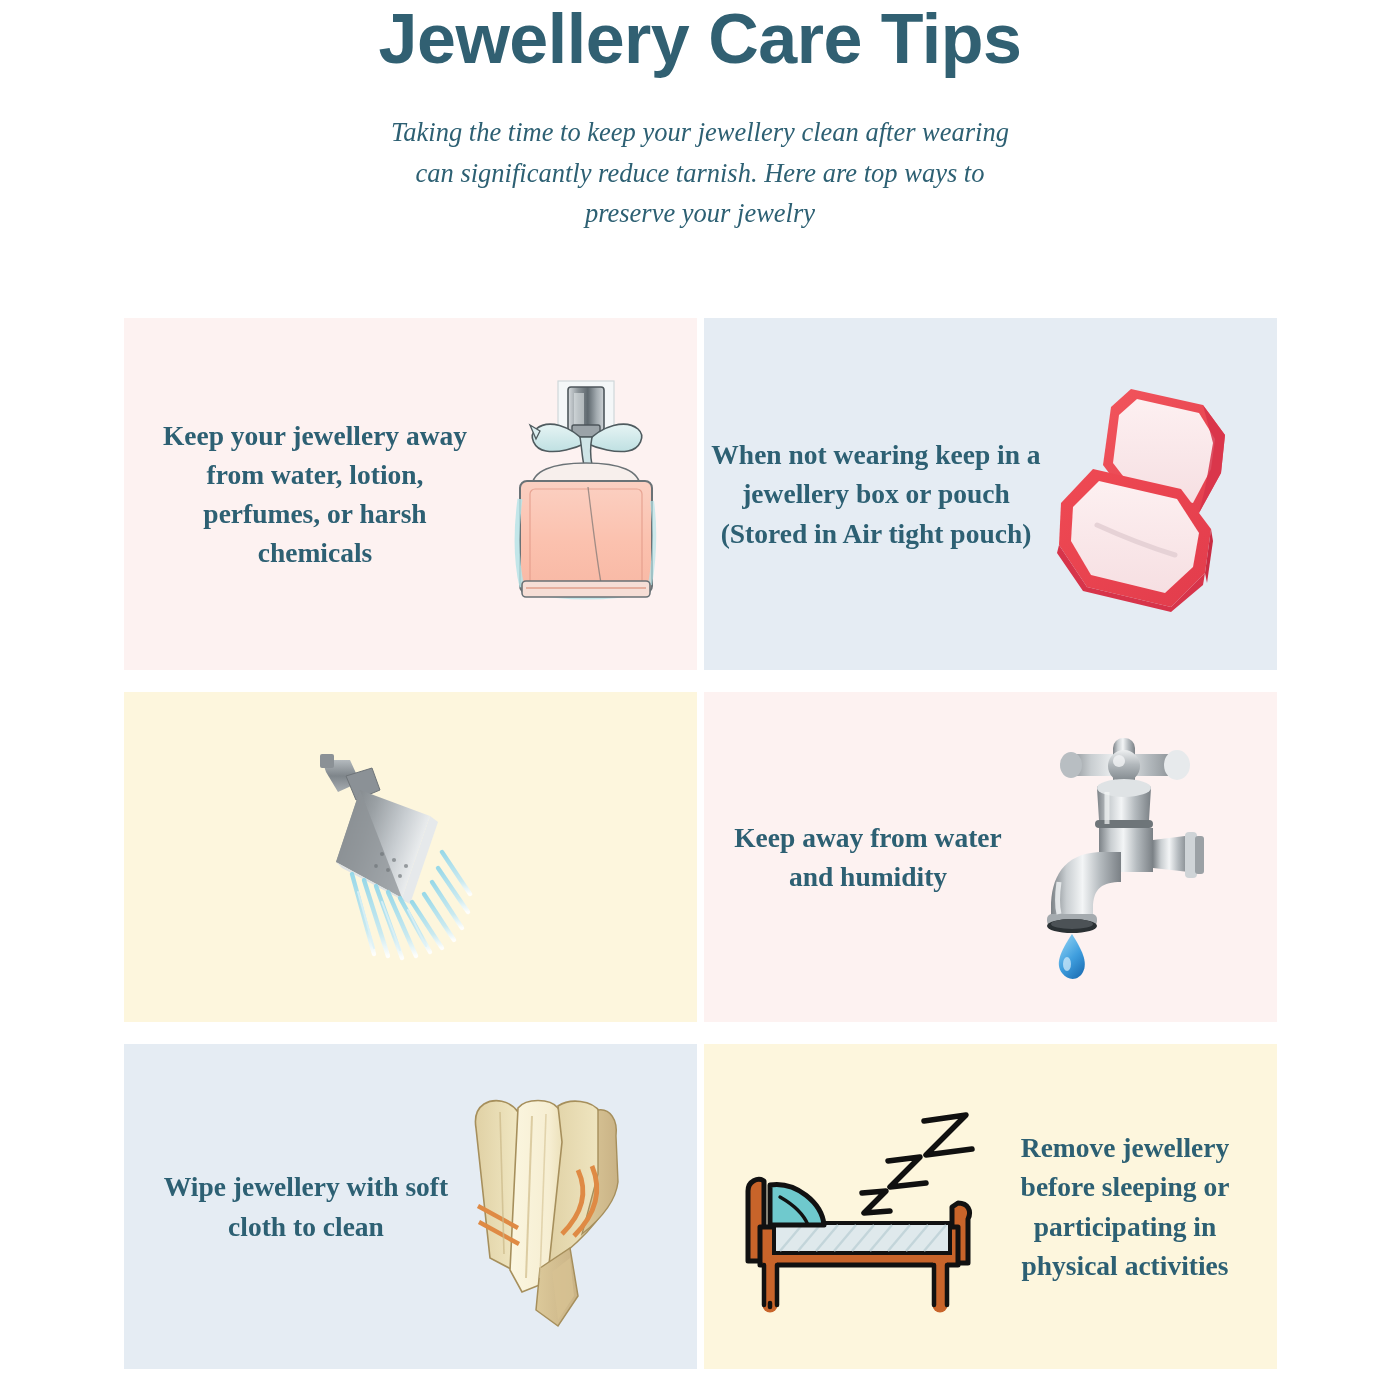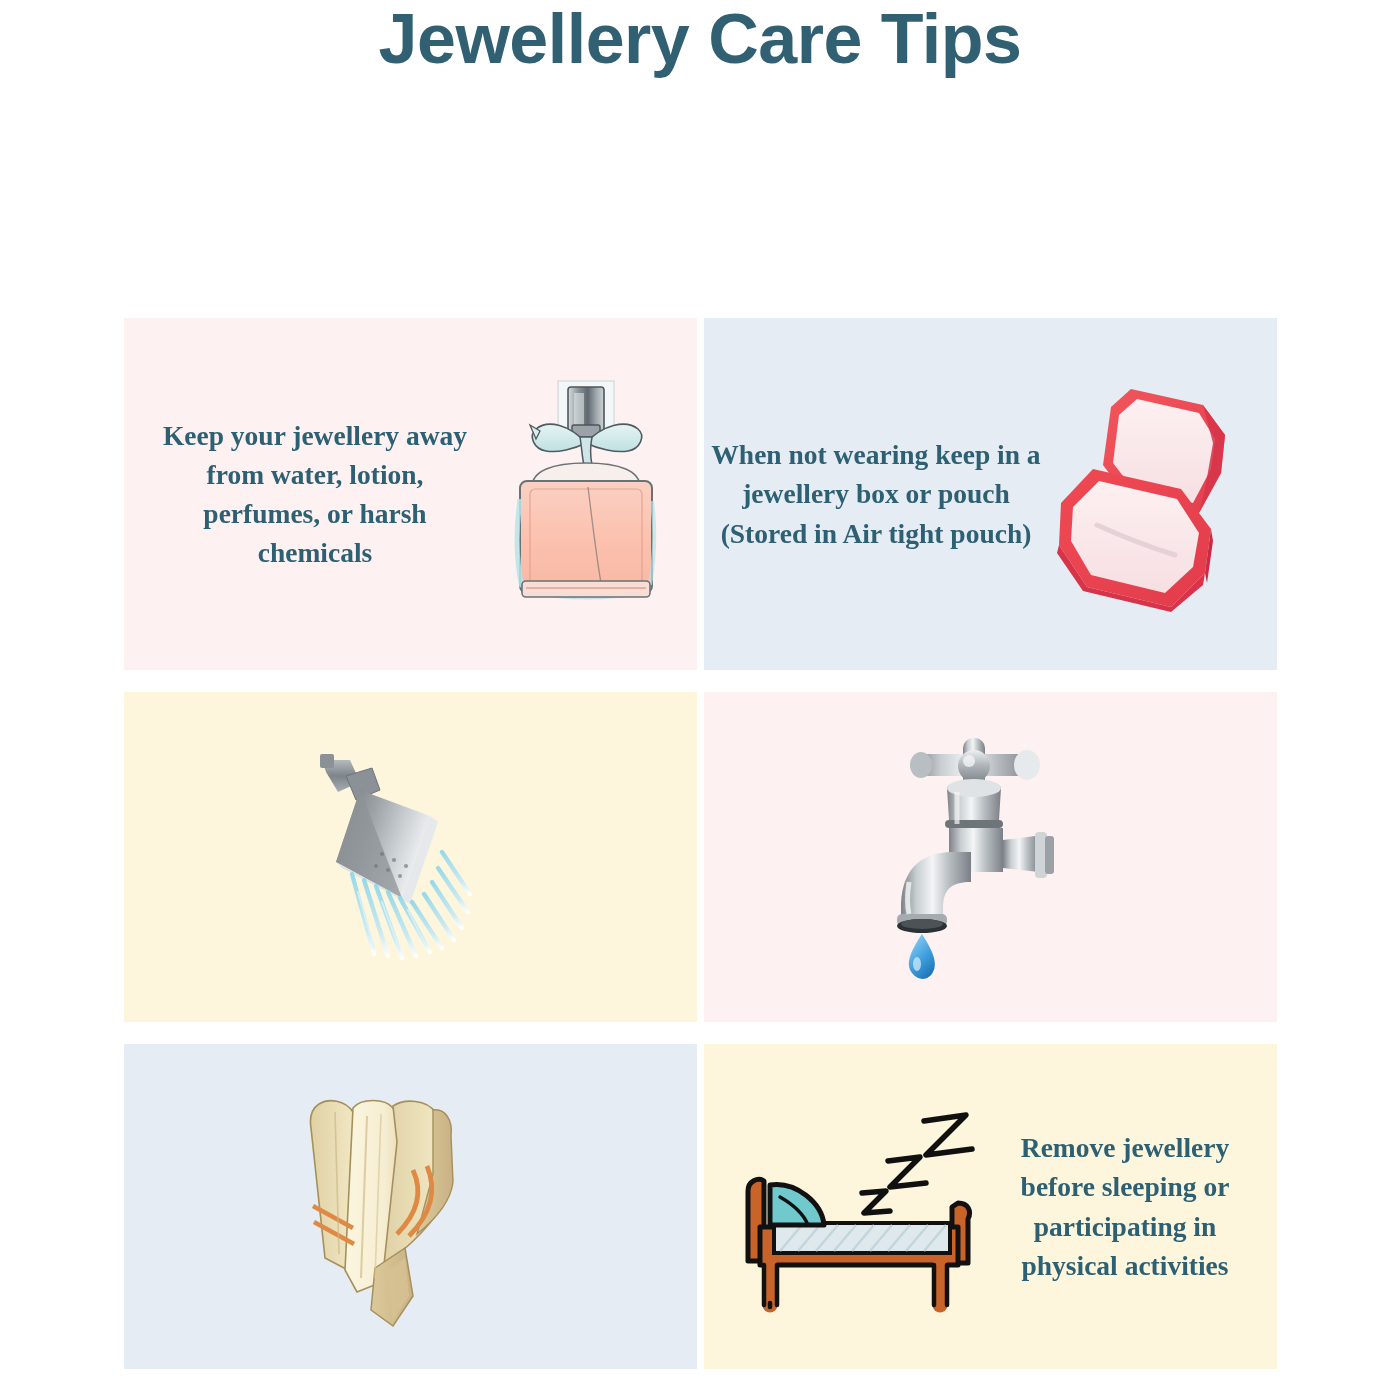--- a/index.html
+++ b/index.html
@@ -104,20 +104,21 @@
   .c6 .card-art  { width: 290px; padding-left: 20px; }
   .c6 .card-text { width: 280px; padding-right: 24px; }
 </style>
 </head>
 <body>
 
 <div class="page">
 
   <div class="header">
     <h1 class="title">Jewellery Care Tips</h1>
+    <p class="subtitle">Taking the time to keep your jewellery clean after wearing can significantly reduce tarnish. Here are top ways to preserve your jewelry</p>
   </div>
 
   <div class="grid">
 
     <div class="card row1 c1 text-left" style="background:#fdf2f1">
       <div class="card-text">Keep your jewellery away from water, lotion, perfumes, or harsh chemicals</div>
       <div class="card-art">
         <svg width="180" height="250" viewBox="0 0 180 250" aria-hidden="true">
           <defs>
             <linearGradient id="pbody" x1="0" y1="0" x2="0" y2="1">
@@ -263,20 +264,21 @@
           <g stroke="#ddf2f8" stroke-width="2" stroke-linecap="round" opacity="0.8">
             <line x1="42" y1="150" x2="58" y2="206"></line>
             <line x1="66" y1="160" x2="84" y2="208"></line>
             <line x1="92" y1="168" x2="110" y2="204"></line>
           </g>
         </svg>
       </div>
     </div>
 
     <div class="card row2 c4 text-left" style="background:#fdf2f1">
+      <div class="card-text">Keep away from water and humidity</div>
       <div class="card-art">
         <svg width="190" height="250" viewBox="0 0 190 250" aria-hidden="true">
           <defs>
             <linearGradient id="chrome" x1="0" y1="0" x2="1" y2="0">
               <stop offset="0%" stop-color="#7c8287"></stop>
               <stop offset="22%" stop-color="#c9ced1"></stop>
               <stop offset="45%" stop-color="#f3f5f6"></stop>
               <stop offset="70%" stop-color="#b5bbbf"></stop>
               <stop offset="100%" stop-color="#7a8085"></stop>
             </linearGradient>
@@ -318,20 +320,21 @@
           <path d="M30 150 C28 164 28 174 30 182" stroke="#f4f6f7" stroke-width="5" fill="none" opacity="0.8"></path>
           <path d="M78 60 L78 92" stroke="#f4f6f7" stroke-width="5" fill="none" opacity="0.7"></path>
 
           <path d="M43 202 C31 220 26 232 33 241 C40 250 50 248 54 240 C59 230 53 218 43 202 Z" fill="url(#dropG)"></path>
           <ellipse cx="38" cy="232" rx="4" ry="7" fill="#cfeafa" opacity="0.75"></ellipse>
         </svg>
       </div>
     </div>
 
     <div class="card row3 c5 text-left" style="background:#e5ecf3">
+      <div class="card-text">Wipe jewellery with soft cloth to clean</div>
       <div class="card-art">
         <svg width="180" height="250" viewBox="0 0 180 250" aria-hidden="true">
           <defs>
             <linearGradient id="clothL" x1="0" y1="0" x2="1" y2="0">
               <stop offset="0%" stop-color="#e0d1a5"></stop>
               <stop offset="100%" stop-color="#f4ecc9"></stop>
             </linearGradient>
             <linearGradient id="clothM" x1="0" y1="0" x2="1" y2="0">
               <stop offset="0%" stop-color="#fbf6e0"></stop>
               <stop offset="70%" stop-color="#f6eed2"></stop>

